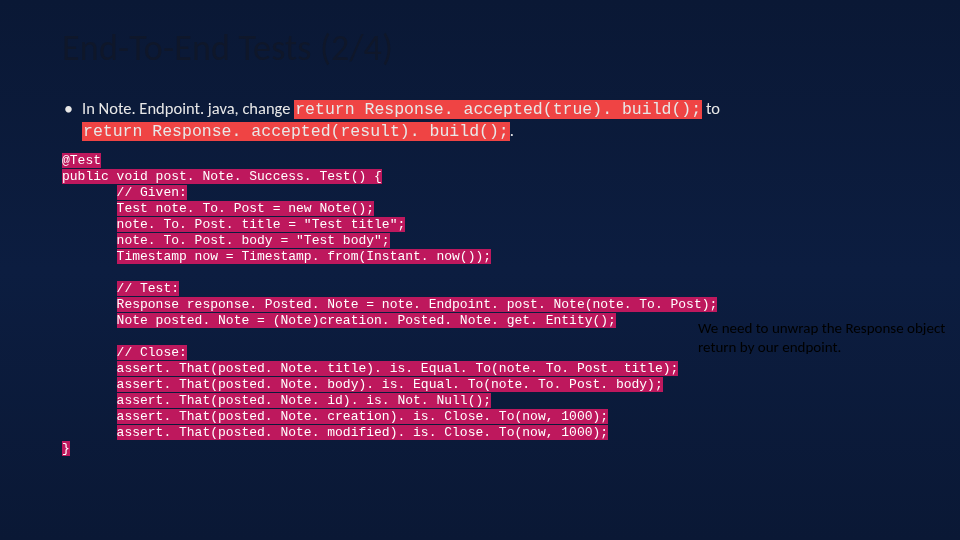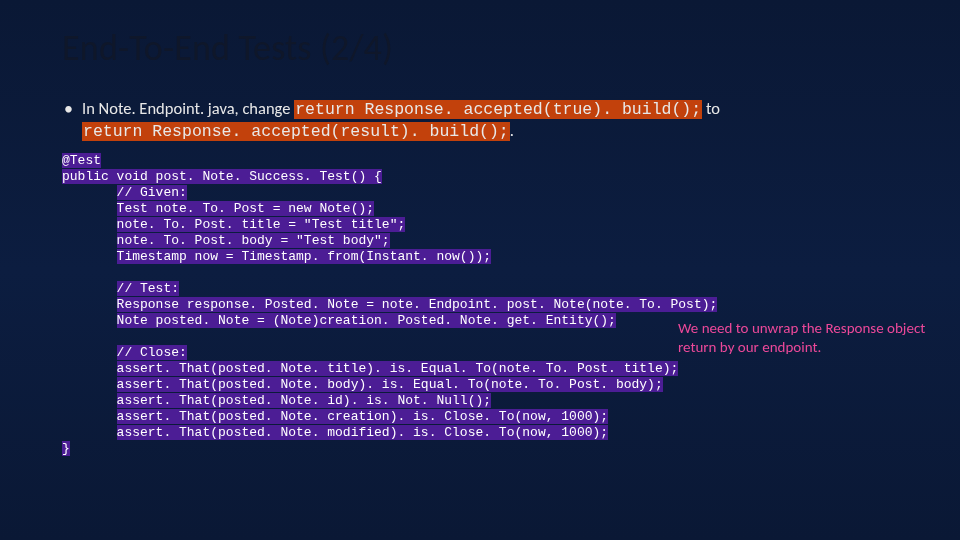--- a/index.html
+++ b/index.html
@@ -29,46 +29,46 @@
     color:#e8e8e8;
     margin-bottom:4px;
   }
   .bullets li::before{
     content:"\2022";
     position:absolute;left:2px;top:0;
     color:#e8e8e8;font-size:18px;
   }
   .mono{
     font-family:"Consolas","Courier New",monospace;
-    background:#c2410c;
+    background:#ef4444;
     padding:0 1px;
     white-space:nowrap;
   }
   .code-area{
     position:relative;
     margin-top:2px;
   }
   pre.code{
     margin:0;
     font-family:"Consolas","Courier New",monospace;
     font-size:13px;
     line-height:16px;
     color:#fff;
     white-space:pre;
   }
   pre.code span.hl{
-    background:#4c1d95;
+    background:#be185d;
   }
   .annot{
     position:absolute;
-    left:616px;top:166px;
+    left:636px;top:166px;
     width:250px;
     font-size:15px;
     line-height:1.25;
-    color:#ec4899;
+    color:#000000;
   }
 </style>
 </head>
 <body>
 
 <h1 class="title">End-To-End Tests (2/4)</h1>
 
 <ul class="bullets">
   <li>
     <span>In Note. Endpoint. java, change </span><span class="mono">return Response. accepted(true). build();</span><span> to </span><span class="mono">return Response. accepted(result). build();</span><span>.</span>

